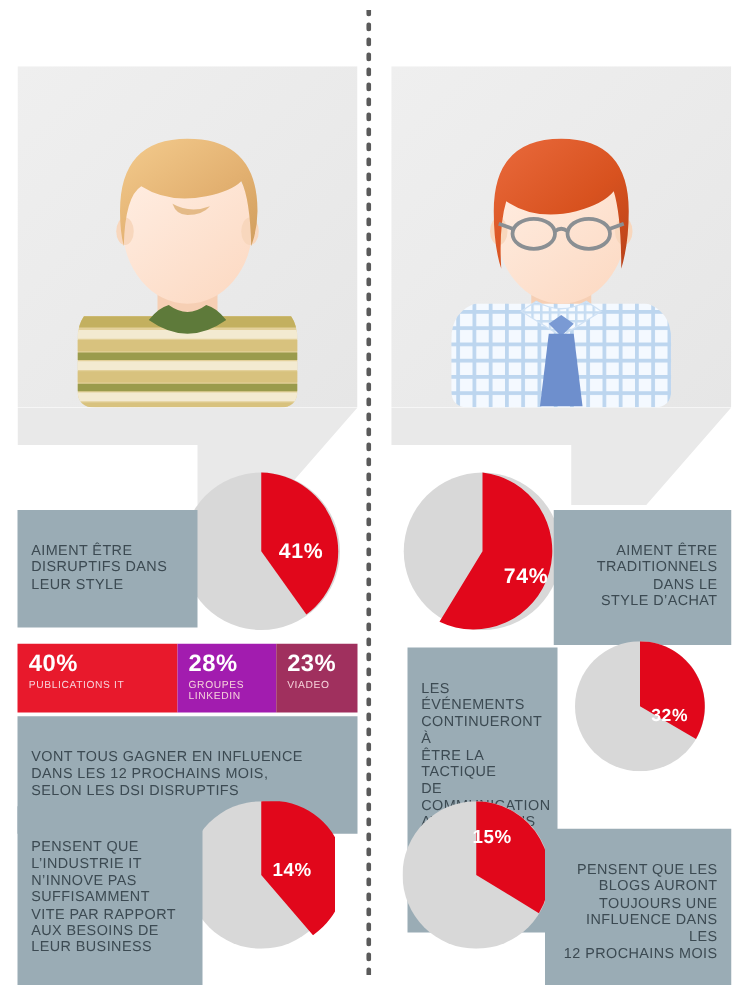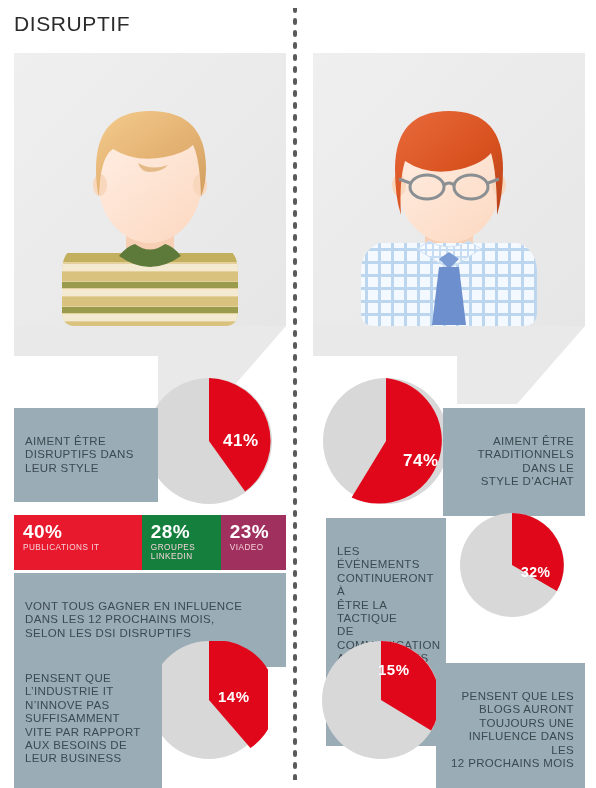--- a/index.html
+++ b/index.html
@@ -85,21 +85,20 @@
     color:#ffffff;
     font-weight:700;
     letter-spacing:0.5px;
   }
 </style>
 </head>
 <body>
 
 <div class="stage">
 
-  <div class="col-title" id="title-left">DISRUPTIF</div>
 
   <svg class="divider" width="4" height="772" viewBox="0 0 4 772">
     <line x1="2" y1="0" x2="2" y2="772" stroke="#5a5a5a" stroke-width="4" stroke-linecap="round" stroke-dasharray="3 9"></line>
   </svg>
 
   <svg class="avatar-panel" id="panel-left" width="272" height="273" viewBox="0 0 272 273">
     <defs>
       <linearGradient id="Lbg" x1="0" y1="0" x2="1" y2="1">
         <stop offset="0%" stop-color="#efefef"></stop>
           <stop offset="100%" stop-color="#e6e6e6"></stop>
@@ -229,21 +228,21 @@
   <div class="label-box right-al" id="lbl-r1-right" style="left:443px; top:408px; width:142px;">AIMENT ÊTRE
 TRADITIONNELS
 DANS LE
 STYLE D’ACHAT</div>
 
   <div id="seg-bar">
     <div class="seg" style="background: rgb(232, 25, 44); width: 47%;">
       <span class="seg-pct">40%</span>
       <span class="seg-lbl">PUBLICATIONS IT</span>
     </div>
-    <div class="seg" style="background: #15803d; width: 29%;">
+    <div class="seg" style="background: #a21caf; width: 29%;">
       <span class="seg-pct">28%</span>
       <span class="seg-lbl">GROUPES
 LINKEDIN</span>
     </div>
     <div class="seg" style="background: rgb(160, 48, 94); width: 24%;">
       <span class="seg-pct">23%</span>
       <span class="seg-lbl">VIADEO</span>
     </div>
   </div>
 

